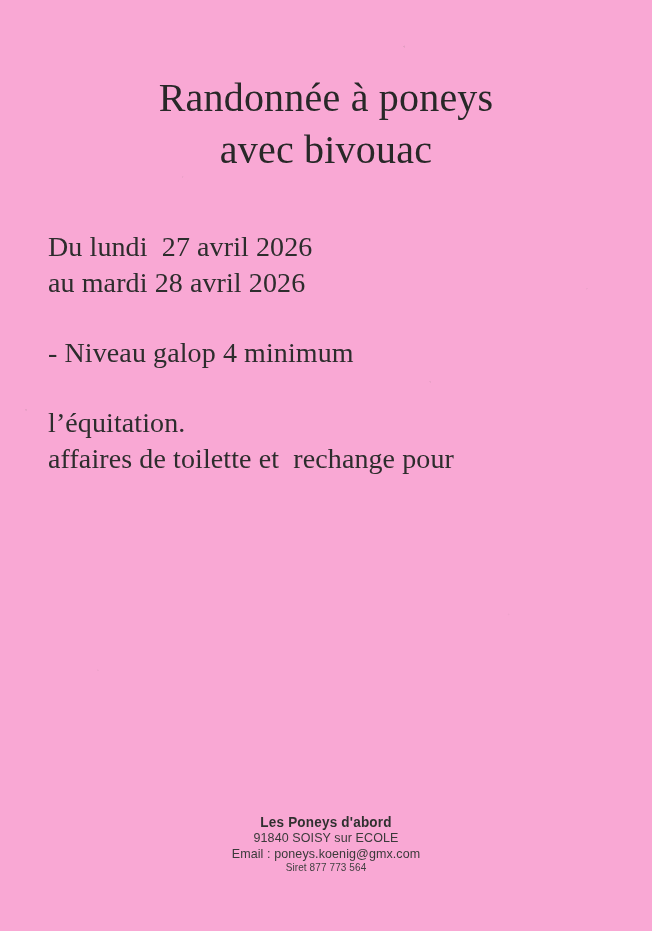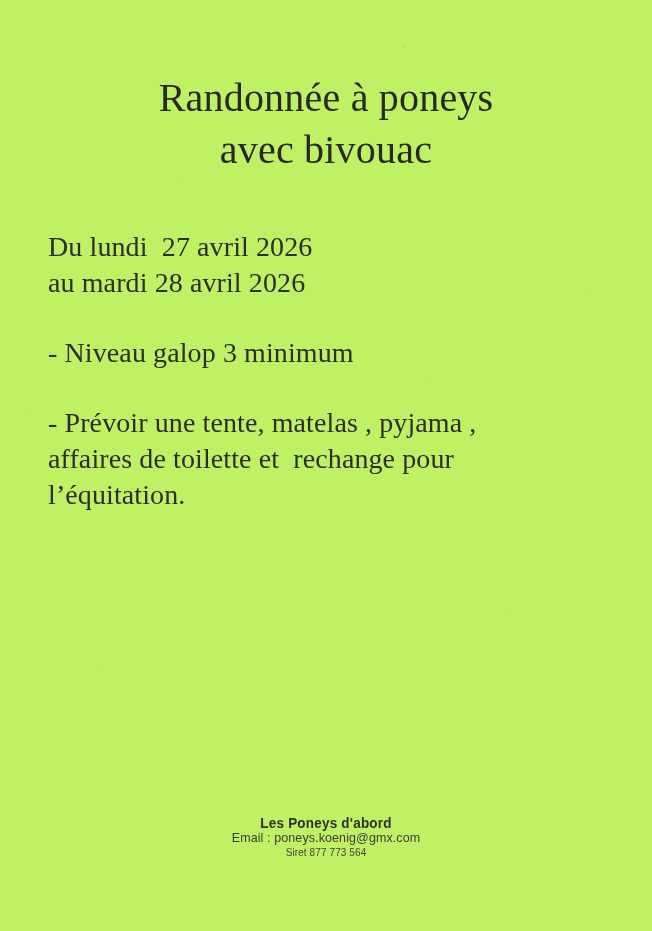--- a/index.html
+++ b/index.html
@@ -15,21 +15,21 @@
     color: #2b2b2b;
     overflow: hidden;
     position: relative;
     -webkit-font-smoothing: antialiased;
   }
 
   
   .page {
     position: absolute;
     inset: 0;
-    background: #bef264;
+    background: #f9a8d4;
   }
   
   .page-noise {
     position: absolute;
     inset: 0;
     pointer-events: none;
     opacity: .55;
     background-image:
       radial-gradient(circle at 62% 5%,  rgba(120,110,110,.30) 0 .9px, transparent 1.2px),
       radial-gradient(circle at 28% 19%, rgba(120,110,110,.18) 0 .8px, transparent 1.1px),
@@ -128,34 +128,34 @@
   <div class="body-block">
 
     <div class="para">
       <span class="ln">Du lundi  27 avril 2026</span>
       <span class="ln">au mardi 28 avril 2026</span>
     </div>
 
     <div class="gap-dates"></div>
 
     <div class="para">
-      <span class="ln">- Niveau galop 3 minimum</span>
+      <span class="ln">- Niveau galop 4 minimum</span>
     </div>
 
     <div class="gap-niveau"></div>
 
     <div class="para">
-      <span class="ln">- Prévoir une tente, matelas , pyjama ,</span>
+      <span class="ln">l’équitation.</span>
       <span class="ln">affaires de toilette et  rechange pour</span>
-      <span class="ln">l’équitation.</span>
     </div>
 
   </div>
 
   <div class="footer-stamp">
     <div class="stamp-inner">
       <div class="stamp-name">Les Poneys d'abord</div>
+      <div class="stamp-line">91840 SOISY sur ECOLE</div>
       <div class="stamp-line">Email : poneys.koenig@gmx.com</div>
       <div class="stamp-siret">Siret 877 773 564</div>
     </div>
   </div>
 
 </div>
 
 </body></html>

